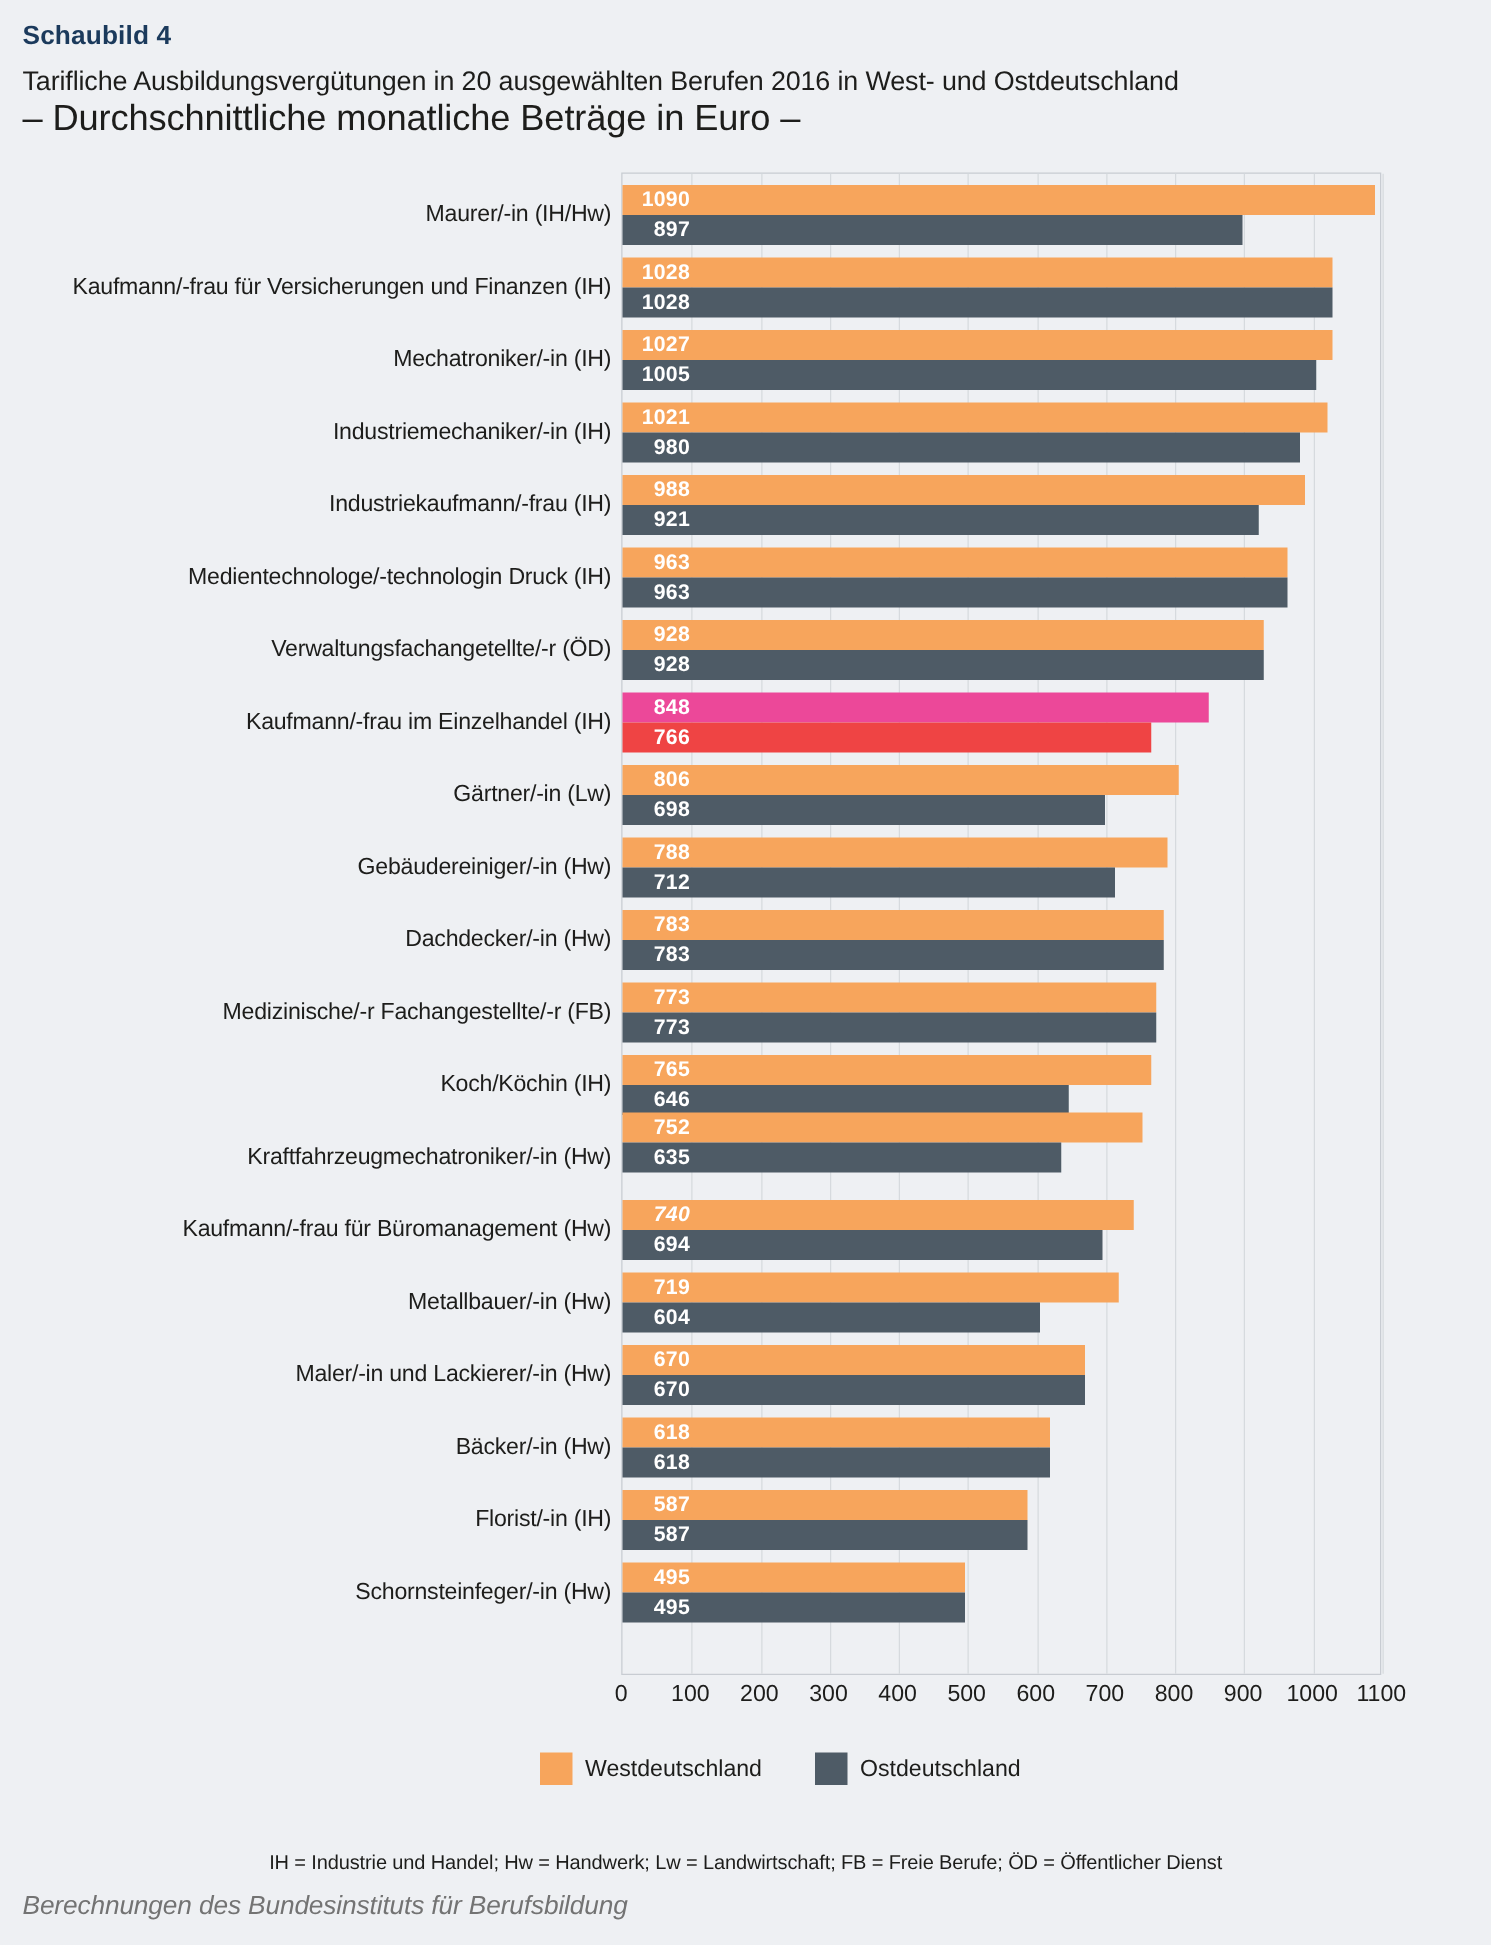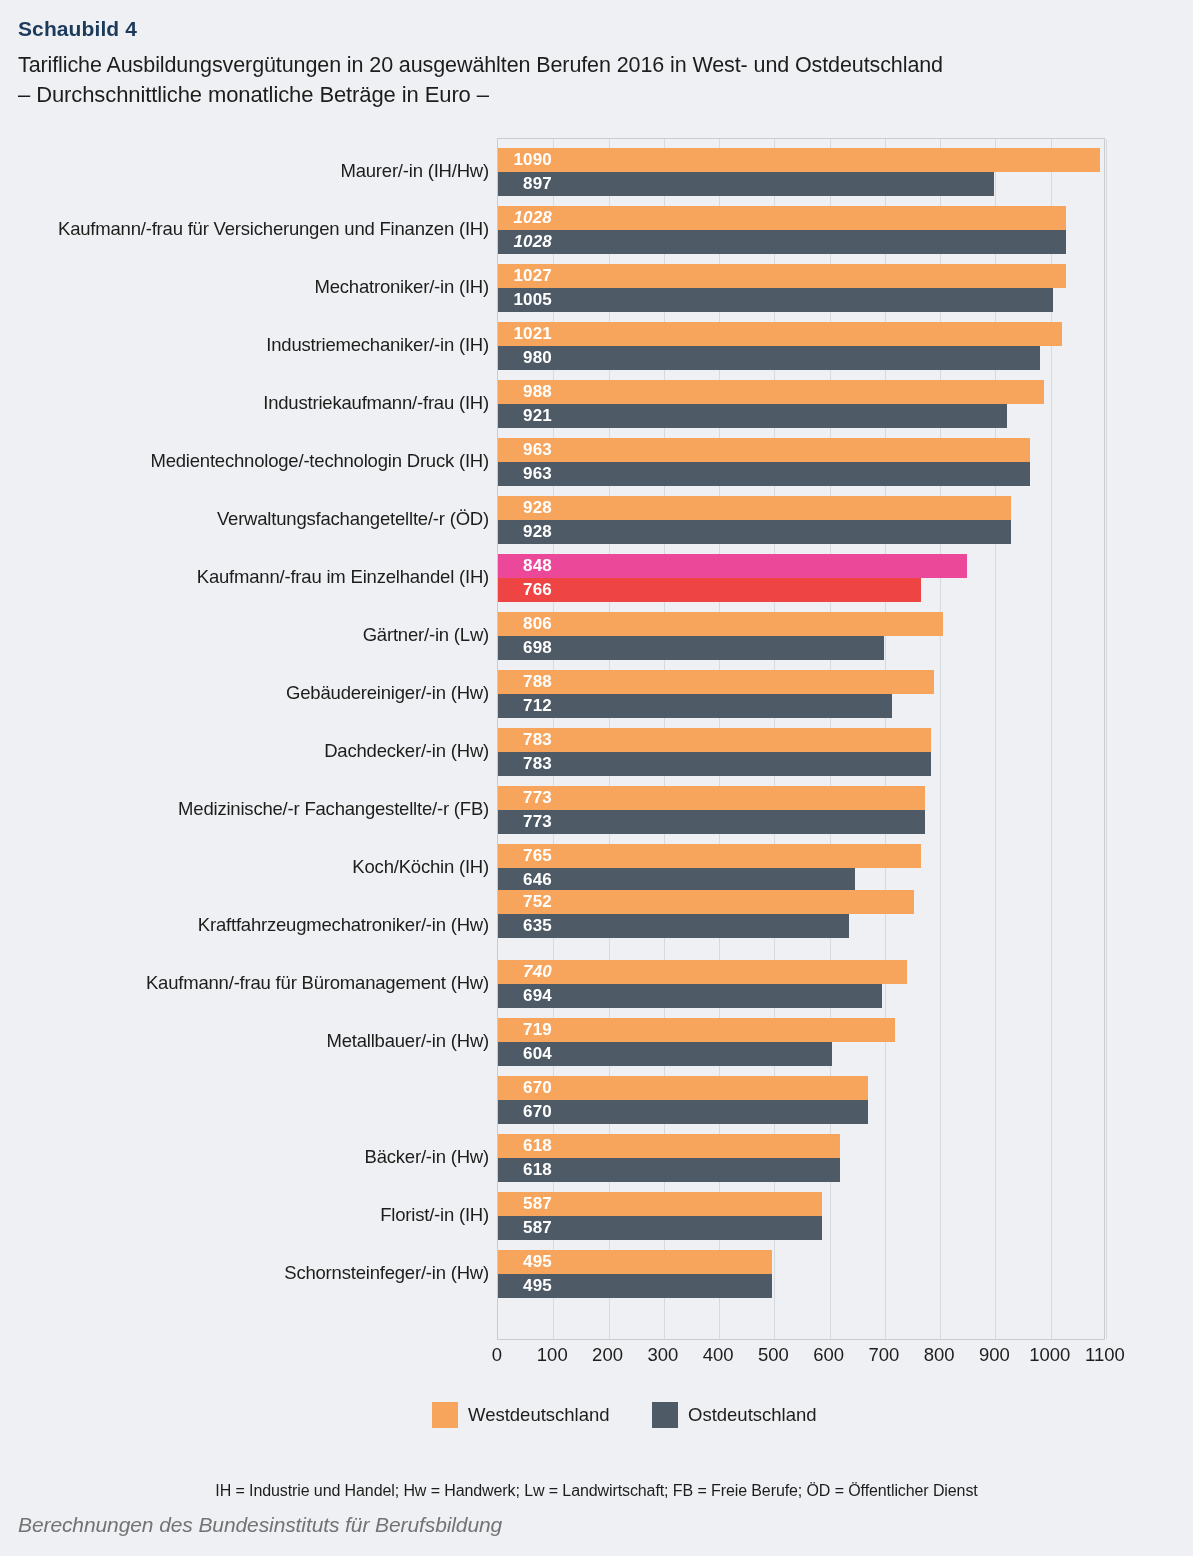--- a/index.html
+++ b/index.html
@@ -32,21 +32,21 @@
   }
   #chart-title {
     font-size: 21.5px;
     line-height: 30px;
     margin-top: 8px;
     color: #1d1d1b;
     letter-spacing: -0.1px;
     white-space: nowrap;
   }
   #chart-subtitle {
-    font-size: 22px;
+    font-size: 29px;
     line-height: 30px;
     color: #1d1d1b;
     letter-spacing: -0.1px;
     white-space: nowrap;
   }
 
   
   #chart-area {
     position: absolute;
     left: 0px;
@@ -222,20 +222,21 @@
       <div class="cat-label" style="top: 357px;">Verwaltungsfachangetellte/-r (ÖD)</div>
       <div class="cat-label" style="top: 415px;">Kaufmann/-frau im Einzelhandel (IH)</div>
       <div class="cat-label" style="top: 473px;">Gärtner/-in (Lw)</div>
       <div class="cat-label" style="top: 531px;">Gebäudereiniger/-in (Hw)</div>
       <div class="cat-label" style="top: 589px;">Dachdecker/-in (Hw)</div>
       <div class="cat-label" style="top: 647px;">Medizinische/-r Fachangestellte/-r (FB)</div>
       <div class="cat-label" style="top: 705px;">Koch/Köchin (IH)</div>
       <div class="cat-label" style="top: 763px;">Kraftfahrzeugmechatroniker/-in (Hw)</div>
       <div class="cat-label" style="top: 821px;">Kaufmann/-frau für Büromanagement (Hw)</div>
       <div class="cat-label" style="top: 879px;">Metallbauer/-in (Hw)</div>
+      <div class="cat-label" style="top: 937px;">Maler/-in und Lackierer/-in (Hw)</div>
       <div class="cat-label" style="top: 995px;">Bäcker/-in (Hw)</div>
       <div class="cat-label" style="top: 1053px;">Florist/-in (IH)</div>
       <div class="cat-label" style="top: 1111px;">Schornsteinfeger/-in (Hw)</div>
     </div>
   <div id="plot-box">
     <div id="gridlines">
         <div class="gridline" style="left: 55.2727px;"></div>
         <div class="gridline" style="left: 110.545px;"></div>
         <div class="gridline" style="left: 165.818px;"></div>
         <div class="gridline" style="left: 221.091px;"></div>
@@ -249,21 +250,21 @@
       </div>
     <div id="rows">
         <div class="bar-group" style="top: 9px;">
           <div class="bar west" style="width: 602.473px; top: 0px; background: rgb(247, 165, 92);">
             <span class="bar-value">1090</span>
           </div>
           <div class="bar ost" style="width: 495.796px; top: 24px; background: rgb(78, 91, 102);">
             <span class="bar-value">897</span>
           </div>
         </div>
-        <div class="bar-group" style="top: 67px; font-style: italic;">
+        <div class="bar-group" style="top: 67px;">
           <div class="bar west" style="width: 568.204px; top: 0px; background: rgb(247, 165, 92);">
             <span class="bar-value">1028</span>
           </div>
           <div class="bar ost" style="width: 568.204px; top: 24px; background: rgb(78, 91, 102);">
             <span class="bar-value">1028</span>
           </div>
         </div>
         <div class="bar-group" style="top: 125px;">
           <div class="bar west" style="width: 567.651px; top: 0px; background: rgb(247, 165, 92);">
             <span class="bar-value">1027</span>

